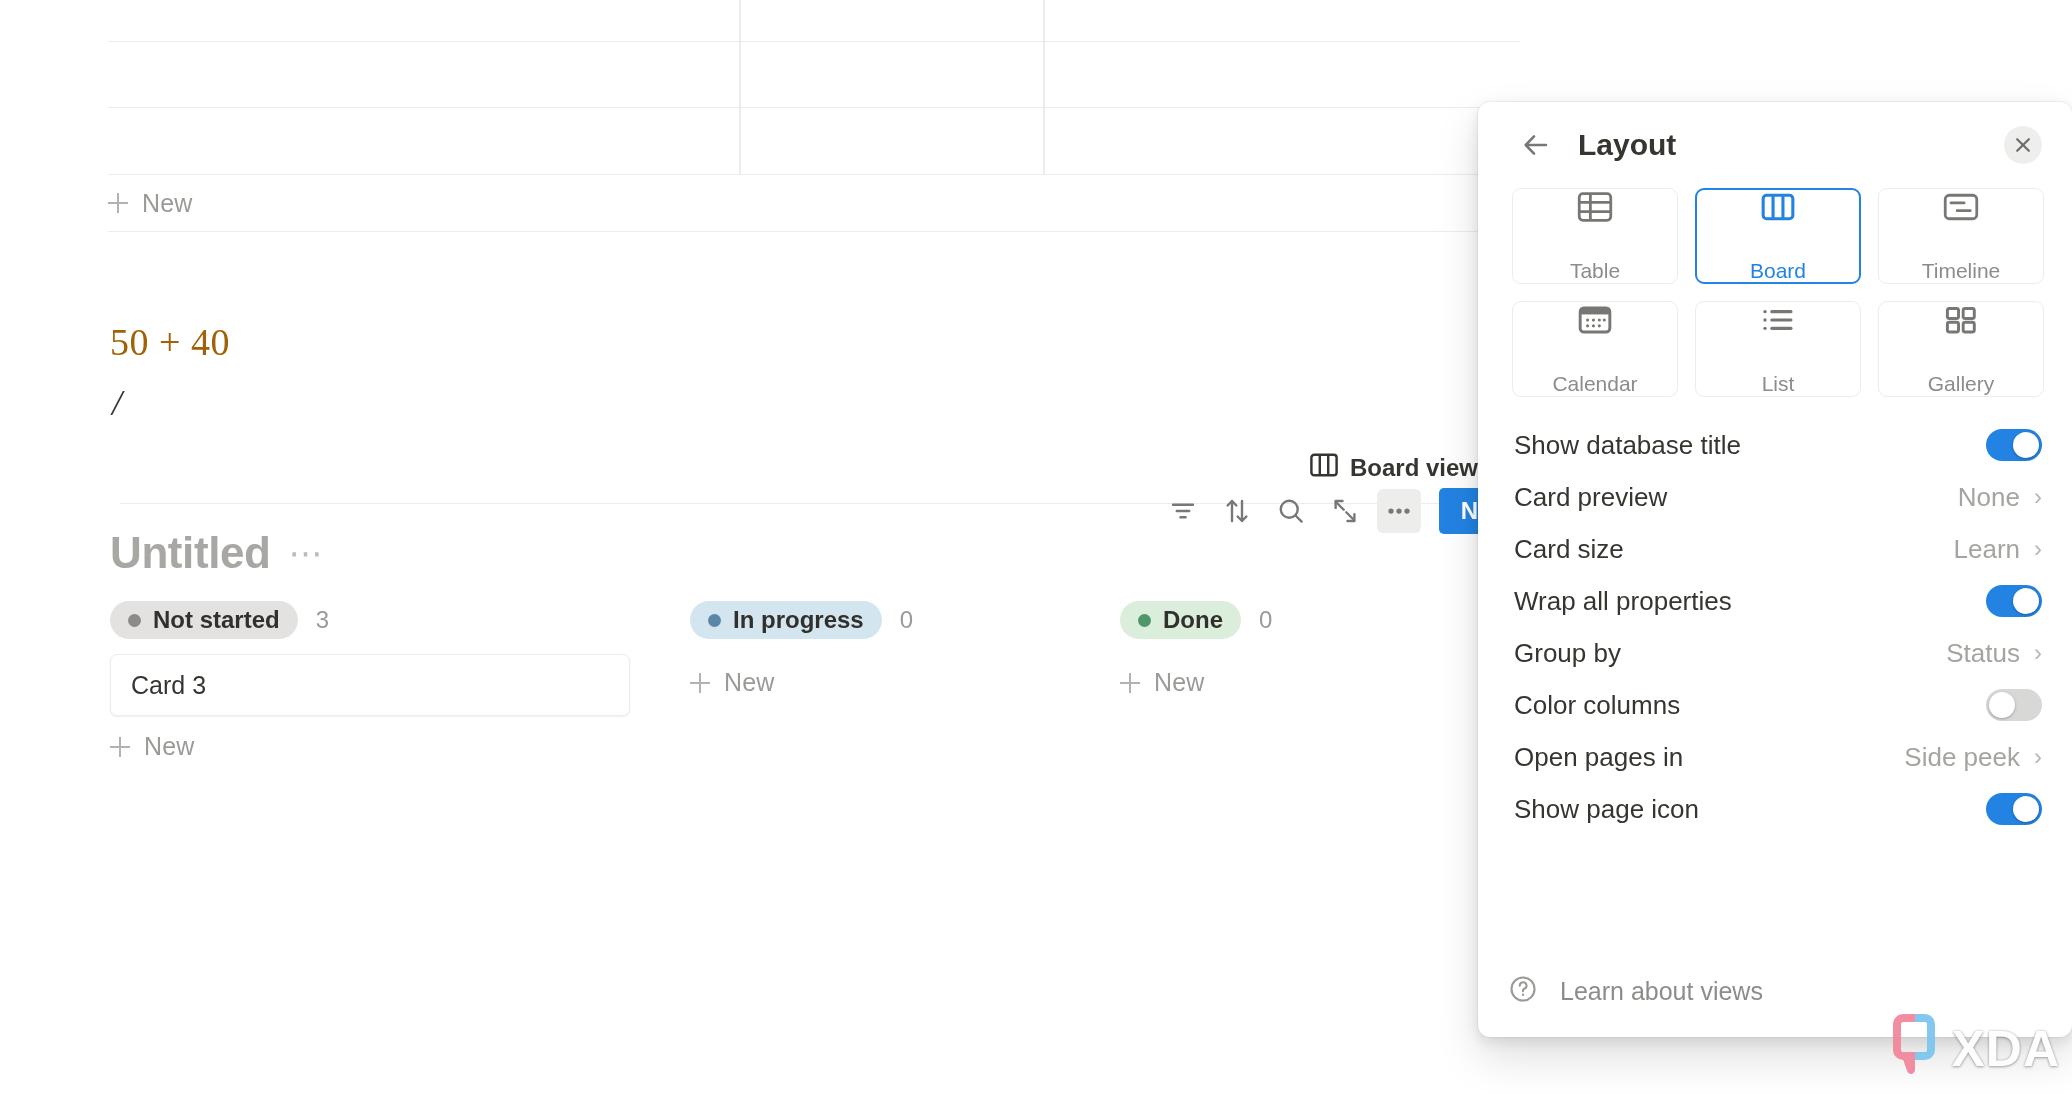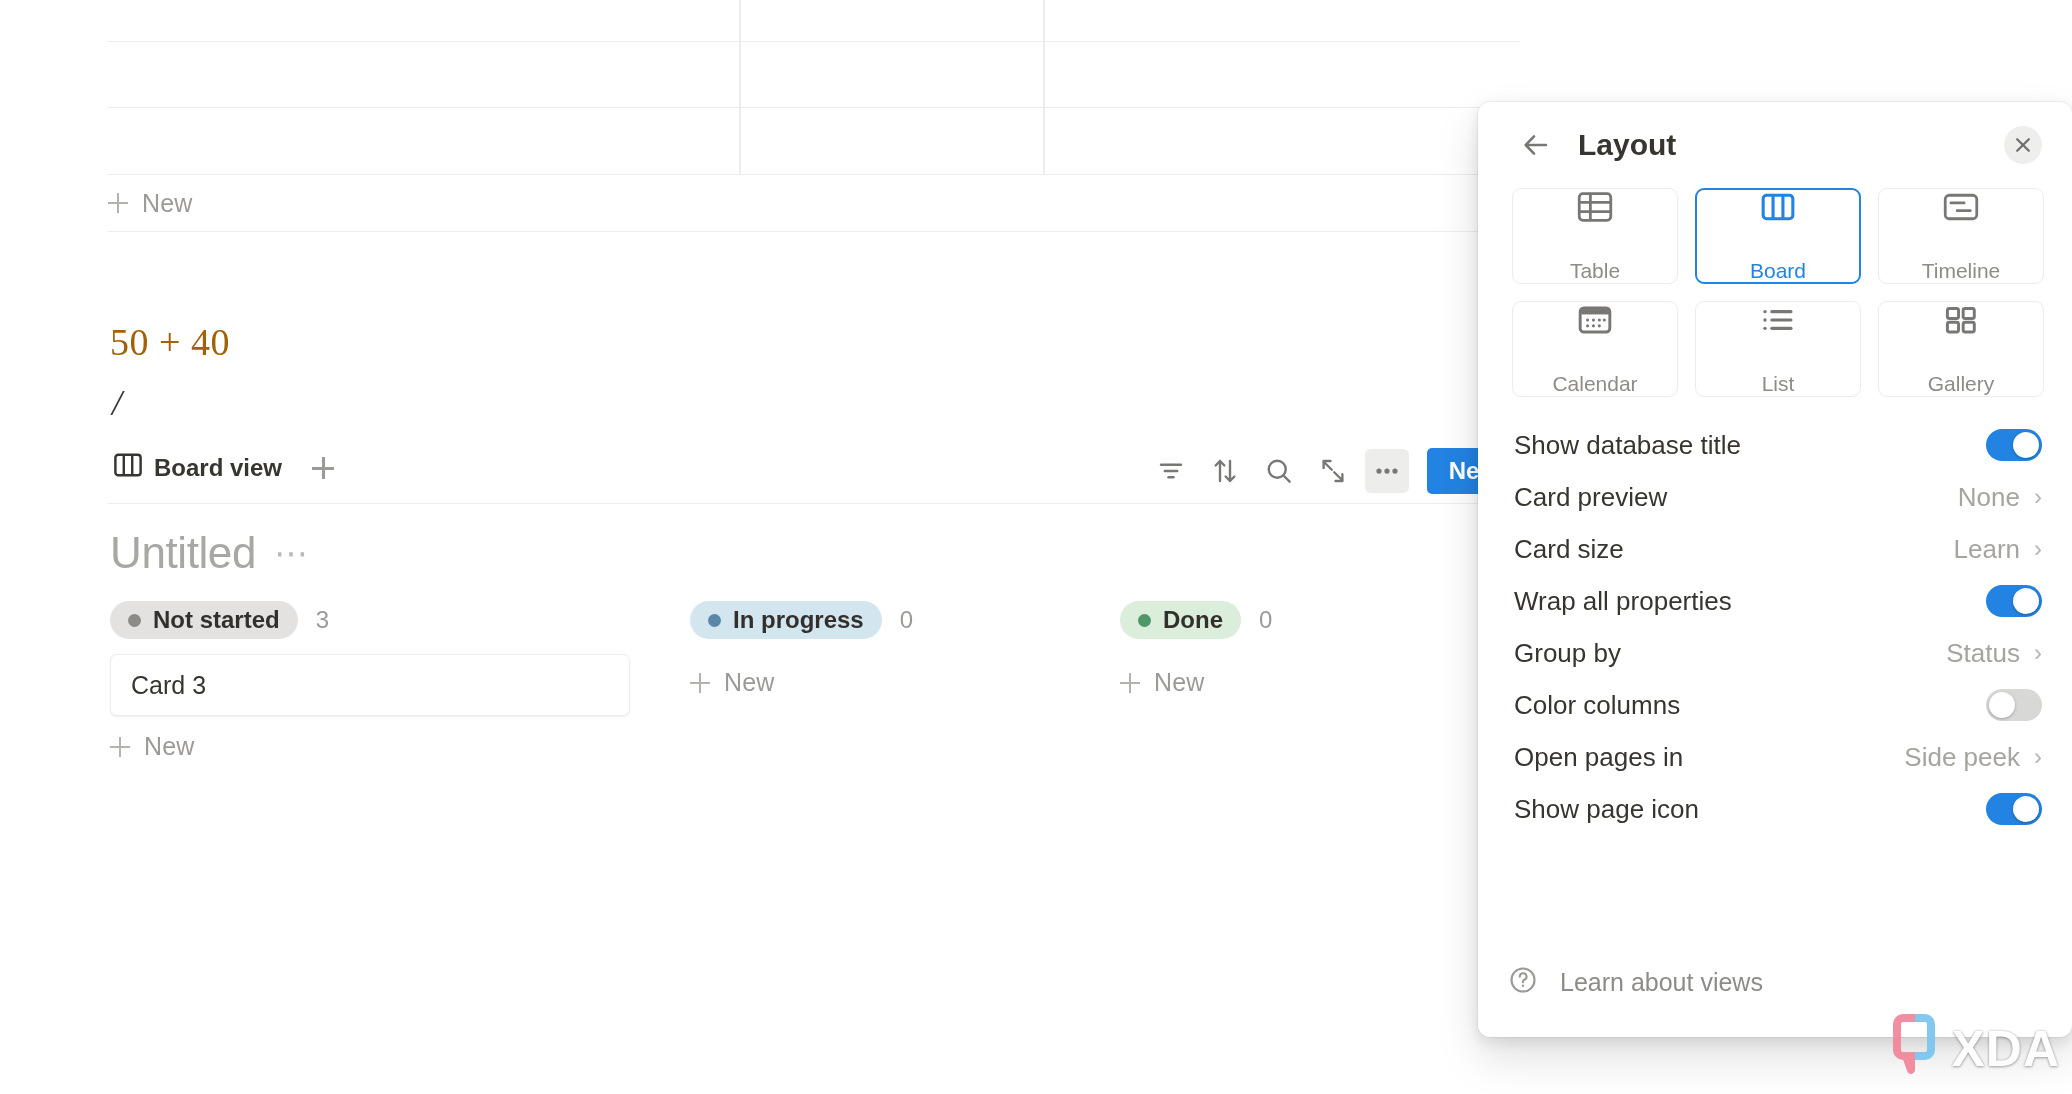--- a/index.html
+++ b/index.html
@@ -51,24 +51,25 @@
     font-size: 38px; color: #a16207; letter-spacing: .5px;
   }
   #slash-block {
     position: absolute; left: 112px; top: 382px;
     font-family: "Liberation Serif", "DejaVu Serif", serif;
     font-size: 36px; color: #37352f; font-style: italic;
   }
 
   
   #view-bar {
-    position: absolute; left: 108px; top: 448px;
+    position: absolute; left: 120px; top: 448px;
     width: 1412px; height: 56px;
-    display: flex; align-items: flex-start;
+    display: flex; align-items: flex-end;
     border-bottom: 1.5px solid #ececeb;
+    flex-direction: column;
   }
   #view-tabs { display: flex; align-items: center; gap: 0; }
   .view-tab {
     display: flex; align-items: center; gap: 12px;
     font-size: 24px; font-weight: 600; color: #37352f;
     padding: 4px 6px; border-radius: 5px; cursor: pointer;
   }
   .add-view {
     margin-left: 22px; width: 26px; height: 26px; position: relative; cursor: pointer;
   }
@@ -94,21 +95,21 @@
     display: flex; align-items: center; cursor: pointer;
     font-family: "Liberation Sans", sans-serif;
   }
 
   
   #db-title-row {
     position: absolute; left: 110px; top: 528px;
     display: flex; align-items: center; gap: 18px;
   }
   #db-title {
-    font-size: 44px; font-weight: 400; color: #a8a7a3; letter-spacing: -.4px;
+    font-size: 44px; font-weight: 700; color: #a8a7a3; letter-spacing: -.4px;
   }
   #db-title-menu { color: #bcbbb8; font-size: 34px; line-height: 1; cursor: pointer; letter-spacing: 2px; }
 
   
   #board { position: absolute; left: 110px; top: 600px; width: 1400px; }
   .board-col { position: absolute; top: 0; width: 520px; }
   .col-head { display: flex; align-items: center; gap: 18px; height: 40px; }
   .status-pill {
     display: inline-flex; align-items: center; gap: 12px;
     height: 38px; padding: 0 18px; border-radius: 19px;
@@ -181,21 +182,21 @@
     position: absolute; top: 3px; width: 26px; height: 26px;
     border-radius: 50%; background: #fff;
     box-shadow: 0 1px 3px rgba(0,0,0,.28);
   }
   .toggle.on  { background: #2383e2; }
   .toggle.on .knob  { right: 3px; }
   .toggle.off { background: #d8d8d6; }
   .toggle.off .knob { left: 3px; }
 
   #panel-footer {
-    position: absolute; left: 0; bottom: 13px; width: 100%;
+    position: absolute; left: 0; bottom: 4px; width: 100%;
     height: 84px; display: flex; align-items: center; padding-left: 30px; gap: 22px;
     cursor: pointer;
   }
   #panel-footer .ftxt { font-size: 25px; color: #8d8c88; }
 
   
   #watermark {
     position: absolute; right: 12px; bottom: 10px;
     display: flex; align-items: center; gap: 2px;
     opacity: .95; pointer-events: none;

